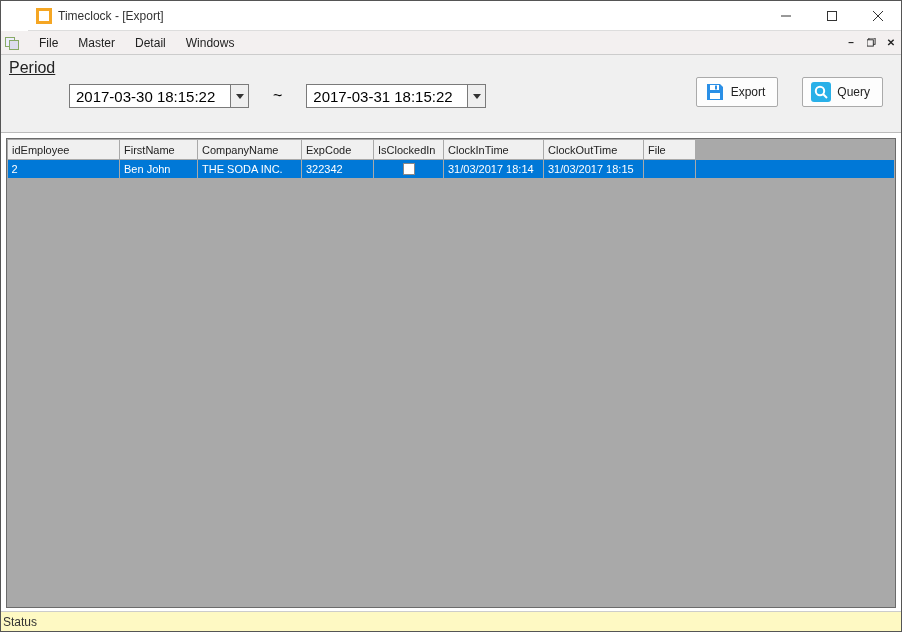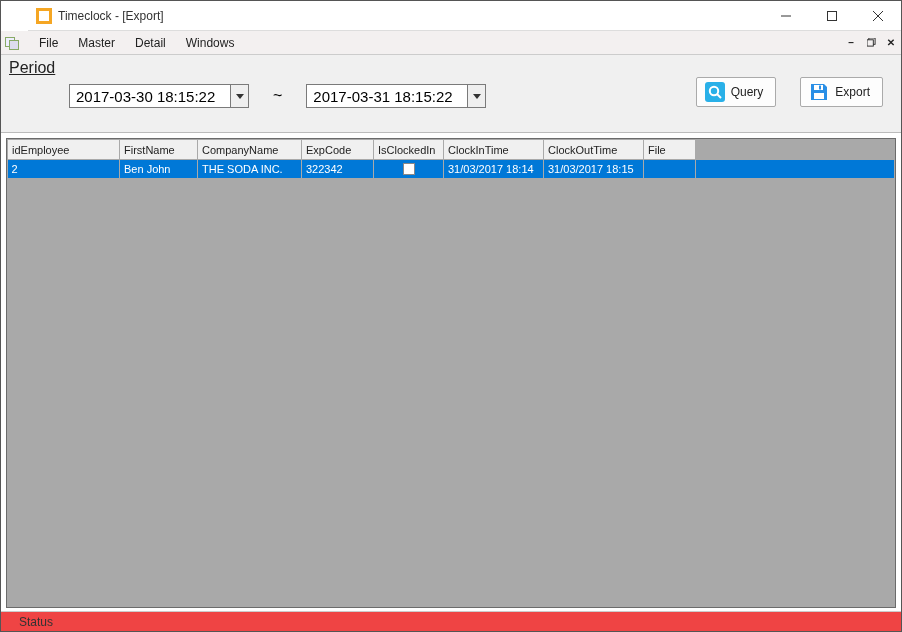--- a/index.html
+++ b/index.html
@@ -189,24 +189,24 @@
     background: #fff;
     border: 1px solid #888;
     vertical-align: middle;
   }
   .grid .spanner { background:#a9a9a9; }
 
   .statusbar {
     position: absolute;
     left: 1px; right: 1px; bottom: 1px;
     height: 20px;
-    background: #ef4444;
+    background: #fef9c3;
     border-top: 1px solid #ccc;
     display: flex; align-items: center;
-    padding-left: 18px;
+    padding-left: 2px;
     font-size: 12px;
     color: #333;
     margin-top: 12px;
   }
 
   
   .c0{width:112px}.c1{width:78px}.c2{width:104px}.c3{width:72px}
   .c4{width:70px}.c5{width:100px}.c6{width:100px}.c7{width:52px}
 </style>
 </head>
@@ -265,37 +265,37 @@
     <div class="tilde">~</div>
     <div class="combo">
       <input type="text" value="2017-03-31 18:15:22" style="">
       <div class="dropbtn"></div>
     </div>
   </div>
   <div class="btn-group">
     <div class="btn">
       <span class="icon">
         <svg viewBox="0 0 20 20" width="20" height="20">
-          <rect x="0" y="0" width="20" height="20" rx="3" fill="#29b0e8"></rect>
-          <circle cx="9" cy="9" r="4.2" fill="none" stroke="#fff" stroke-width="2"></circle>
-          <line x1="12" y1="12" x2="16" y2="16" stroke="#fff" stroke-width="2"></line>
-        </svg>
-      </span>
-      <span>Query</span>
-    </div>
-    <div class="btn">
-      <span class="icon">
-        <svg viewBox="0 0 20 20" width="20" height="20">
           <path d="M2 2 h13 l3 3 v13 h-16 z" fill="#2a8fe6"></path>
           <rect x="5" y="3" width="9" height="5" fill="#fff"></rect>
           <rect x="5" y="11" width="10" height="6" fill="#fff"></rect>
           <rect x="10" y="3.5" width="2" height="4" fill="#2a8fe6"></rect>
         </svg>
       </span>
       <span>Export</span>
+    </div>
+    <div class="btn">
+      <span class="icon">
+        <svg viewBox="0 0 20 20" width="20" height="20">
+          <rect x="0" y="0" width="20" height="20" rx="3" fill="#29b0e8"></rect>
+          <circle cx="9" cy="9" r="4.2" fill="none" stroke="#fff" stroke-width="2"></circle>
+          <line x1="12" y1="12" x2="16" y2="16" stroke="#fff" stroke-width="2"></line>
+        </svg>
+      </span>
+      <span>Query</span>
     </div>
   </div>
 </div>
 
 <div class="gridwrap">
   <table class="grid">
     <colgroup>
       <col class="c0">
         <col class="c1">
         <col class="c2">

